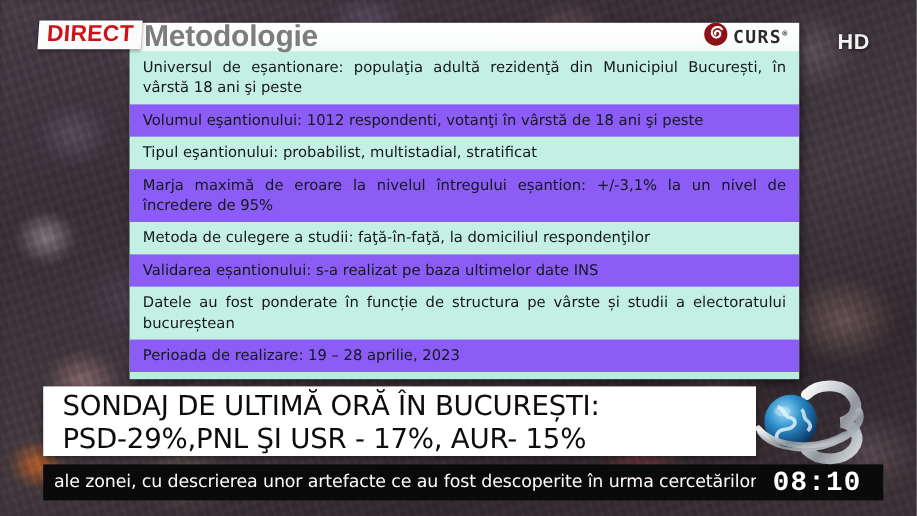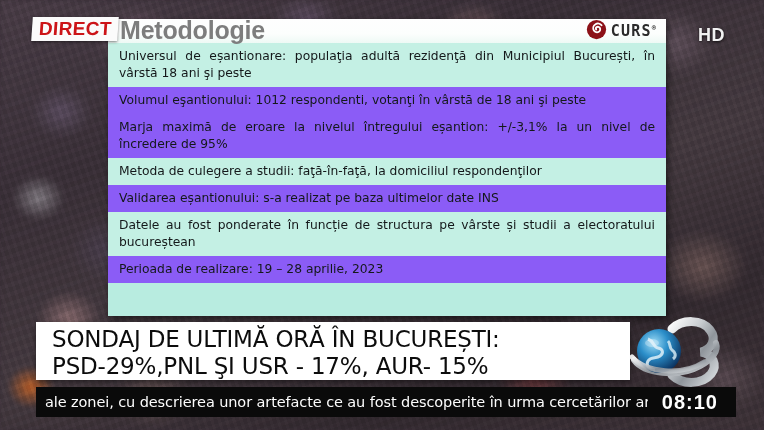--- a/index.html
+++ b/index.html
@@ -169,26 +169,26 @@
     font-size:14.5px;
     color:#fdfdfd;
     white-space:nowrap;
     overflow:hidden;
     padding-left:9px;
     font-family:"DejaVu Sans", sans-serif;
     letter-spacing:-.1px;
   }
   #clock {
     flex:0 0 auto;
-    font-size:20px;
+    font-size:23px;
     font-weight:bold;
     color:#ffffff;
     padding:0 18px 0 14px;
     letter-spacing:1px;
-    font-family:Liberation Sans, sans-serif;
+    font-family:Liberation Mono, monospace;
   }
 </style>
 </head>
 <body>
 
 <div id="screen">
 
   <div id="bg"></div>
   <div id="bgGrain"></div>
 
@@ -210,20 +210,21 @@
             <path d="M17.8 7.2c-1.6-2.1-4.6-2.7-6.9-1.3C8.3 7.5 7.5 10.7 9 13.2c1.2 2 3.8 2.6 5.7 1.4 1.5-.95 2-3 1.05-4.5-.75-1.2-2.35-1.55-3.5-.8-.9.6-1.2 1.85-.6 2.8" fill="none" stroke="#ffffff" stroke-width="2.1" stroke-linecap="round"></path>
           </svg>
         </span>
         <span id="cursText"><span>CURS</span><span id="cursReg">®</span></span>
       </div>
     </div>
 
     <div id="panelBody">
       <div class="row base">Universul de eșantionare: populaţia adultă rezidenţă din Municipiul București, în vârstă 18 ani şi peste</div>
       <div class="row alt">Volumul eşantionului: 1012 respondenti, votanţi în vârstă de 18 ani şi peste</div>
+      <div class="row base">Tipul eşantionului: probabilist, multistadial, stratificat</div>
       <div class="row alt">Marja maximă de eroare la nivelul întregului eșantion: +/-3,1% la un nivel de încredere de 95%</div>
       <div class="row base">Metoda de culegere a studii: faţă-în-faţă, la domiciliul respondenţilor</div>
       <div class="row alt">Validarea eșantionului: s-a realizat pe baza ultimelor date INS</div>
       <div class="row base">Datele au fost ponderate în funcție de structura pe vârste și studii a electoratului bucureștean</div>
       <div class="row alt">Perioada de realizare: 19 – 28 aprilie, 2023</div>
     </div>
   </div>
 
   <div id="headline">
     <div class="hl">SONDAJ DE ULTIMĂ ORĂ ÎN BUCUREȘTI:</div>

